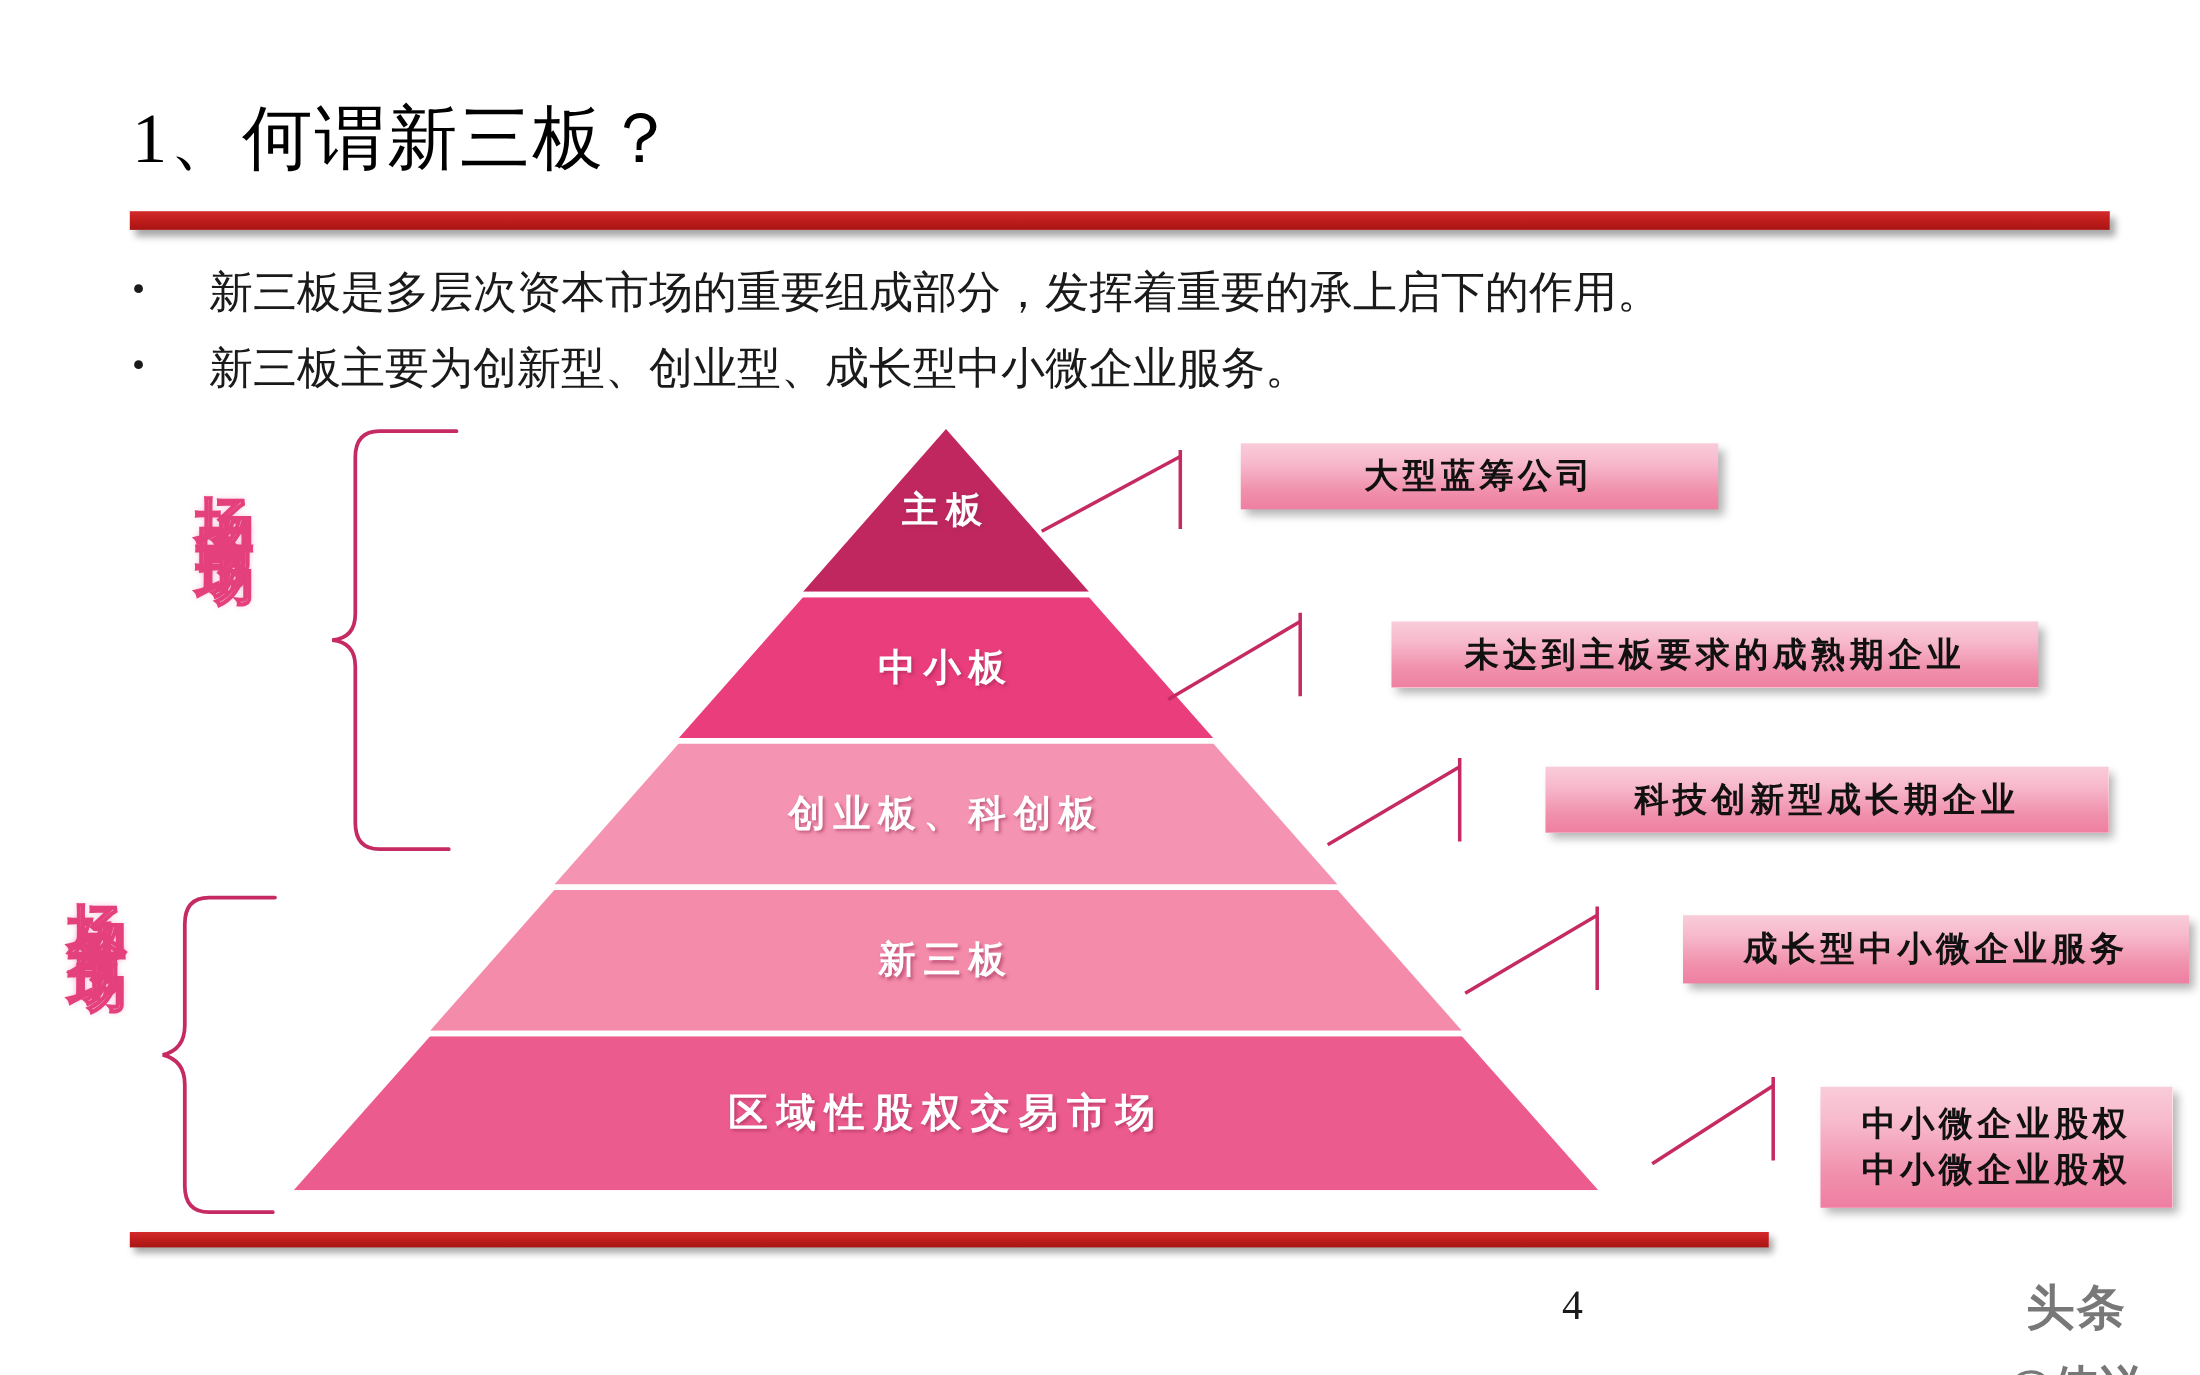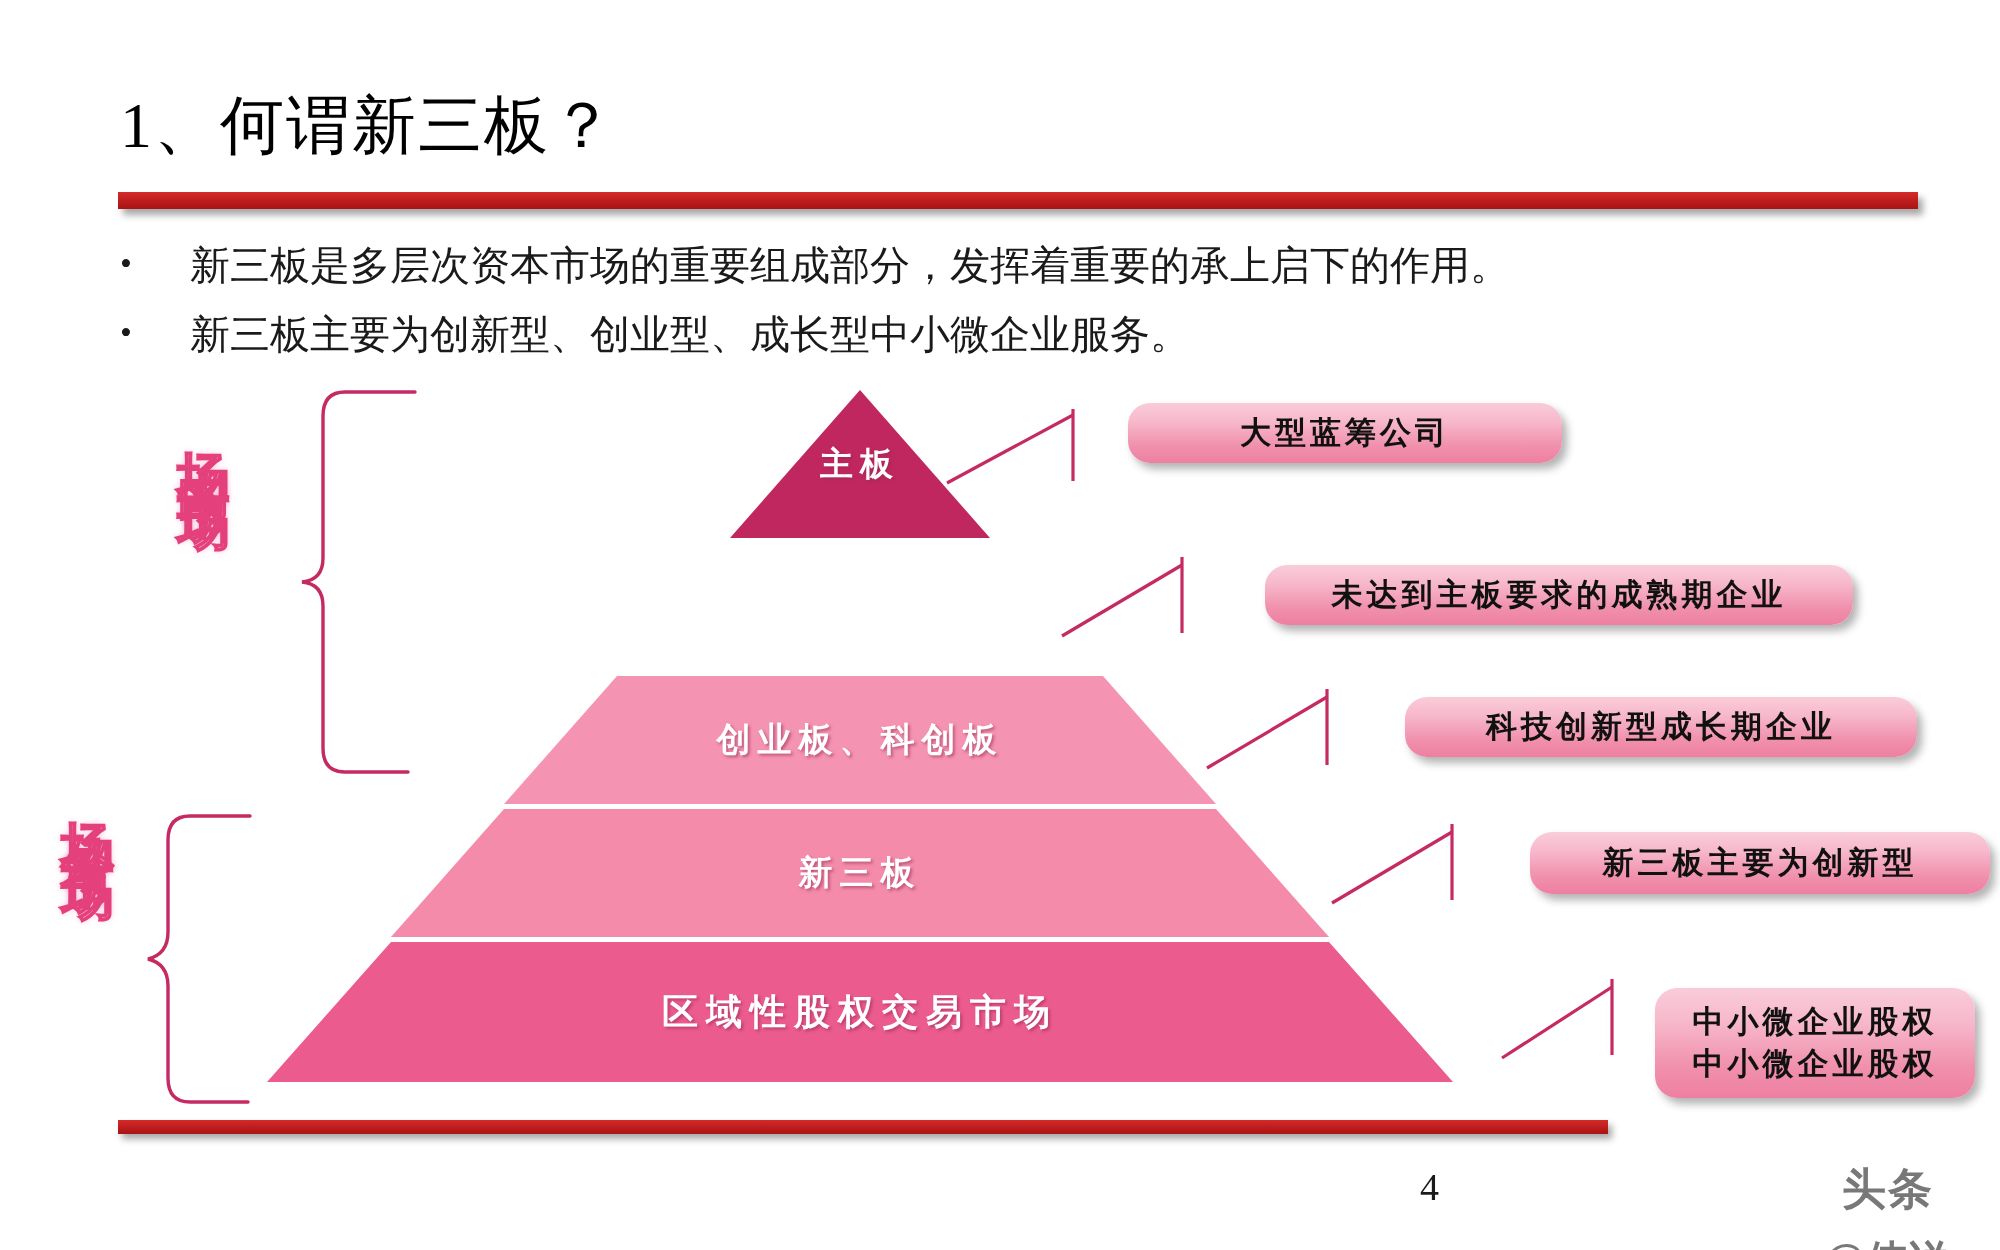--- a/index.html
+++ b/index.html
@@ -72,21 +72,21 @@
   .brace{position:absolute;}
 
   
   .callout{
     position:absolute;
     background:linear-gradient(180deg,#f9ccd9 0%,#f7b9cc 30%,#f090ad 72%,#ef7fa2 100%);
     box-shadow:5px 6px 8px rgba(0,0,0,.30);
     display:flex;align-items:center;justify-content:center;
     font-family:"Liberation Serif","DejaVu Serif",serif;
     font-weight:700;color:#111;letter-spacing:4px;
-    font-size:31px;text-align:center;line-height:1.34;border-radius:22px;
+    font-size:31px;text-align:center;line-height:1.34;
   }
   .leader{position:absolute;}
 
   
   .pagenum{
     position:absolute;left:1420px;top:1165px;
     font-family:"Liberation Serif","DejaVu Serif",serif;
     font-size:38px;color:#1a1a1a;
   }
   .watermark{
@@ -129,20 +129,26 @@
 
   <div class="pyramid">
 
     <div class="layer" id="lay0" style="top:0px;height:148px;">
       <svg width="1340" height="148" viewBox="0 0 1340 148">
         <polygon points="670,0 800,148 540,148" fill="#C0275F"></polygon>
       </svg>
       <div class="lbl">主板</div>
     </div>
 
+    <div class="layer" id="lay1" style="top:153px;height:128px;">
+      <svg width="1340" height="128" viewBox="0 0 1340 128">
+        <polygon points="540,0 800,0 913,128 427,128" fill="#EA3D7B"></polygon>
+      </svg>
+      <div class="lbl">中小板</div>
+    </div>
 
     <div class="layer" id="lay2" style="top:286px;height:128px;">
       <svg width="1340" height="128" viewBox="0 0 1340 128">
         <polygon points="427,0 913,0 1026,128 314,128" fill="#F593B2"></polygon>
       </svg>
       <div class="lbl">创业板、科创板</div>
     </div>
 
     <div class="layer" id="lay3" style="top:419px;height:128px;">
       <svg width="1340" height="128" viewBox="0 0 1340 128">
@@ -177,21 +183,21 @@
     <path d="M122 4 L122 80" stroke="#C52A63" stroke-width="3.2" fill="none"></path>
   </svg>
   <svg class="leader" style="left:1500px;top:975px;" width="160" height="85" viewBox="0 0 160 85">
     <path d="M2 83 L112 12" stroke="#C52A63" stroke-width="3.2" fill="none"></path>
     <path d="M112 4 L112 80" stroke="#C52A63" stroke-width="3.2" fill="none"></path>
   </svg>
 
   <div class="callout" style="left:1128px;top:403px;width:434px;height:60px;">大型蓝筹公司</div>
   <div class="callout" style="left:1265px;top:565px;width:588px;height:60px;text-align:right;">未达到主板要求的成熟期企业</div>
   <div class="callout" style="left:1405px;top:697px;width:512px;height:60px;">科技创新型成长期企业</div>
-  <div class="callout" style="left:1530px;top:832px;width:460px;height:62px;">新三板主要为创新型</div>
+  <div class="callout" style="left:1530px;top:832px;width:460px;height:62px;">成长型中小微企业服务</div>
   <div class="callout" style="left:1655px;top:988px;width:320px;height:110px;flex-direction:column;">
     <span>中小微企业股权</span>
     <span>中小微企业股权</span>
   </div>
 
   <div class="rule-bottom"></div>
 
   <div class="pagenum">4</div>
 
   <div class="watermark">

